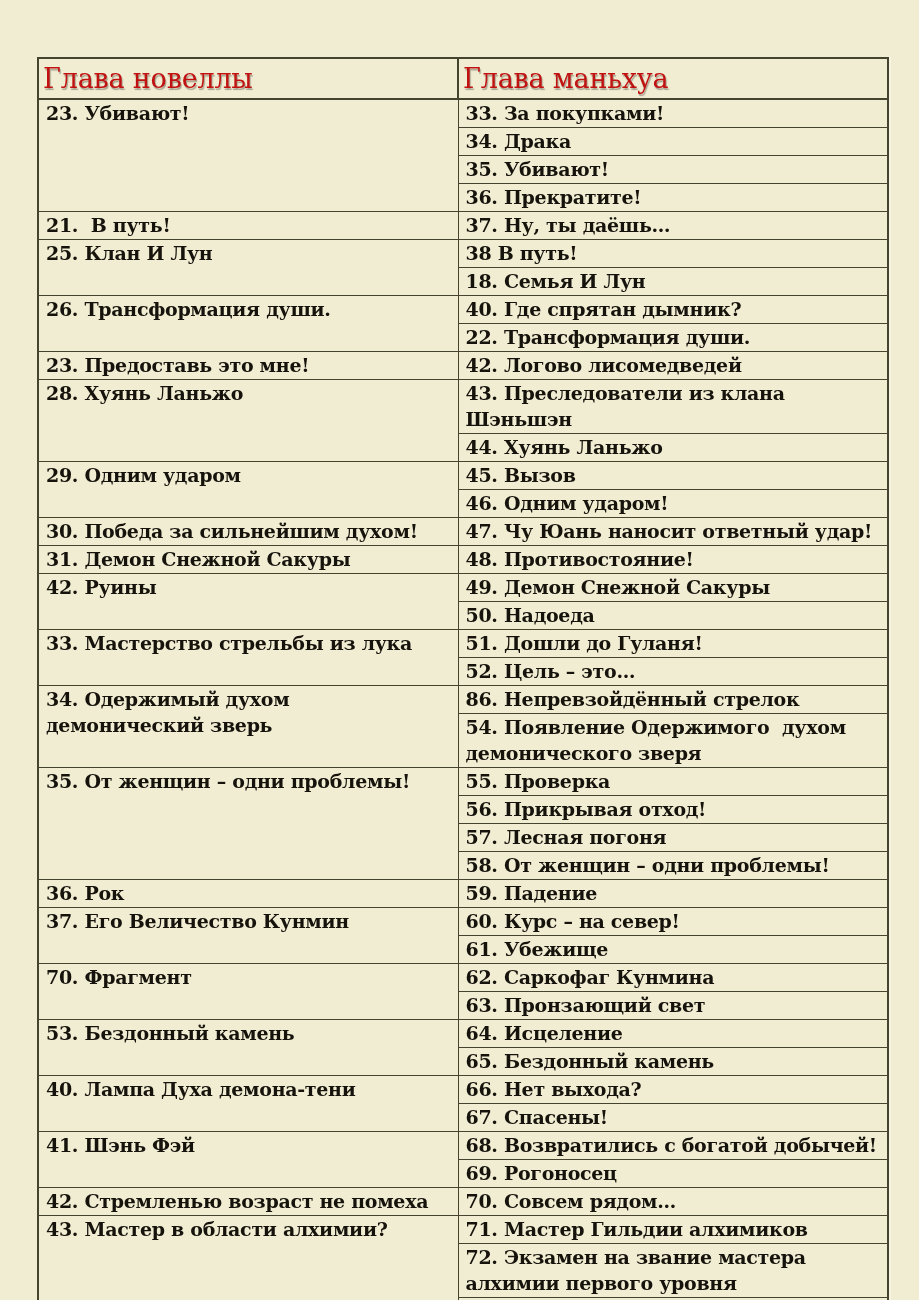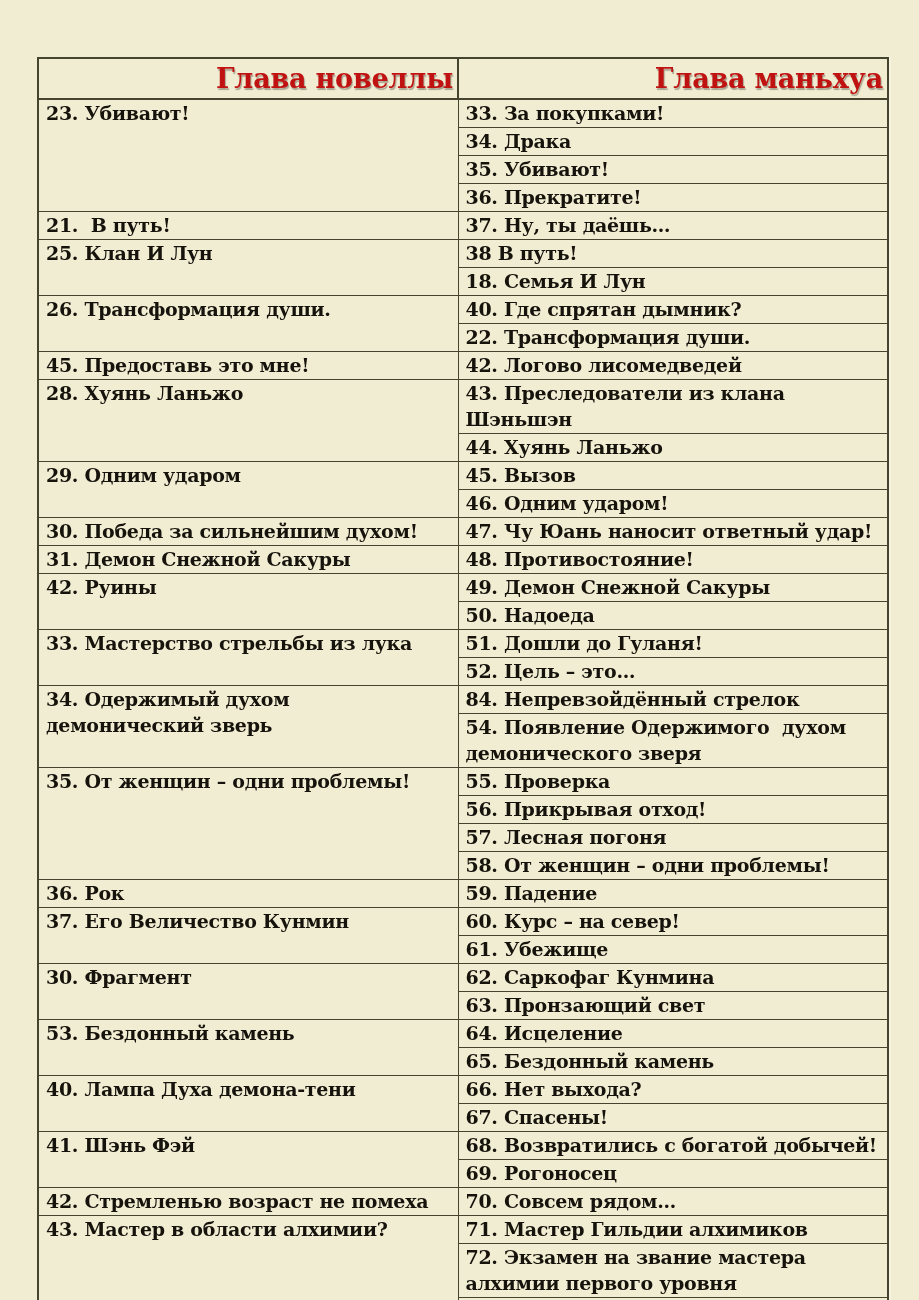--- a/index.html
+++ b/index.html
@@ -24,23 +24,23 @@
     table-layout:fixed;
     border:2px solid var(--border);
     box-shadow:0 2px 0 rgba(255,255,255,.55), 2px 0 0 rgba(255,255,255,.35);
   }
   .chapters-table col.novel-col{width:420px;}
   .chapters-table col.manhua-col{width:430px;}
   .chapters-table th{
     border:2px solid var(--border);
     height:39px;
     font-size:27px;
-    font-weight:bold;
+    font-weight:normal;
     color:var(--accent);
-    text-align:right;
+    text-align:left;
     vertical-align:middle;
     letter-spacing:-0.2px;
     text-shadow:1px 1.5px 1px rgba(95,90,75,.5);
     padding:0 4px;
   }
   .chapters-table td{
     border:1.5px solid var(--border);
     height:25px;
     line-height:26px;
     font-size:19px;
@@ -94,21 +94,21 @@
         <td>18. Семья И Лун</td>
       </tr>
       <tr>
         <td rowspan="2">26. Трансформация души.</td>
         <td>40. Где спрятан дымник?</td>
       </tr>
       <tr>
         <td>22. Трансформация души.</td>
       </tr>
       <tr>
-        <td rowspan="1">45. Предоставь это мне!</td>
+        <td rowspan="1">23. Предоставь это мне!</td>
         <td>42. Логово лисомедведей</td>
       </tr>
       <tr>
         <td rowspan="2">28. Хуянь Ланьжо</td>
         <td>43. Преследователи из клана Шэньшэн</td>
       </tr>
       <tr>
         <td>44. Хуянь Ланьжо</td>
       </tr>
       <tr>
@@ -135,21 +135,21 @@
       </tr>
       <tr>
         <td rowspan="2">33. Мастерство стрельбы из лука</td>
         <td>51. Дошли до Гуланя!</td>
       </tr>
       <tr>
         <td>52. Цель – это…</td>
       </tr>
       <tr>
         <td rowspan="2">34. Одержимый духом демонический зверь</td>
-        <td>84. Непревзойдённый стрелок</td>
+        <td>86. Непревзойдённый стрелок</td>
       </tr>
       <tr>
         <td>54. Появление Одержимого  духом демонического зверя</td>
       </tr>
       <tr>
         <td rowspan="4">35. От женщин – одни проблемы!</td>
         <td>55. Проверка</td>
       </tr>
       <tr>
         <td>56. Прикрывая отход!</td>
@@ -165,21 +165,21 @@
         <td>59. Падение</td>
       </tr>
       <tr>
         <td rowspan="2">37. Его Величество Кунмин</td>
         <td>60. Курс – на север!</td>
       </tr>
       <tr>
         <td>61. Убежище</td>
       </tr>
       <tr>
-        <td rowspan="2">30. Фрагмент</td>
+        <td rowspan="2">70. Фрагмент</td>
         <td>62. Саркофаг Кунмина</td>
       </tr>
       <tr>
         <td>63. Пронзающий свет</td>
       </tr>
       <tr>
         <td rowspan="2">53. Бездонный камень</td>
         <td>64. Исцеление</td>
       </tr>
       <tr>

